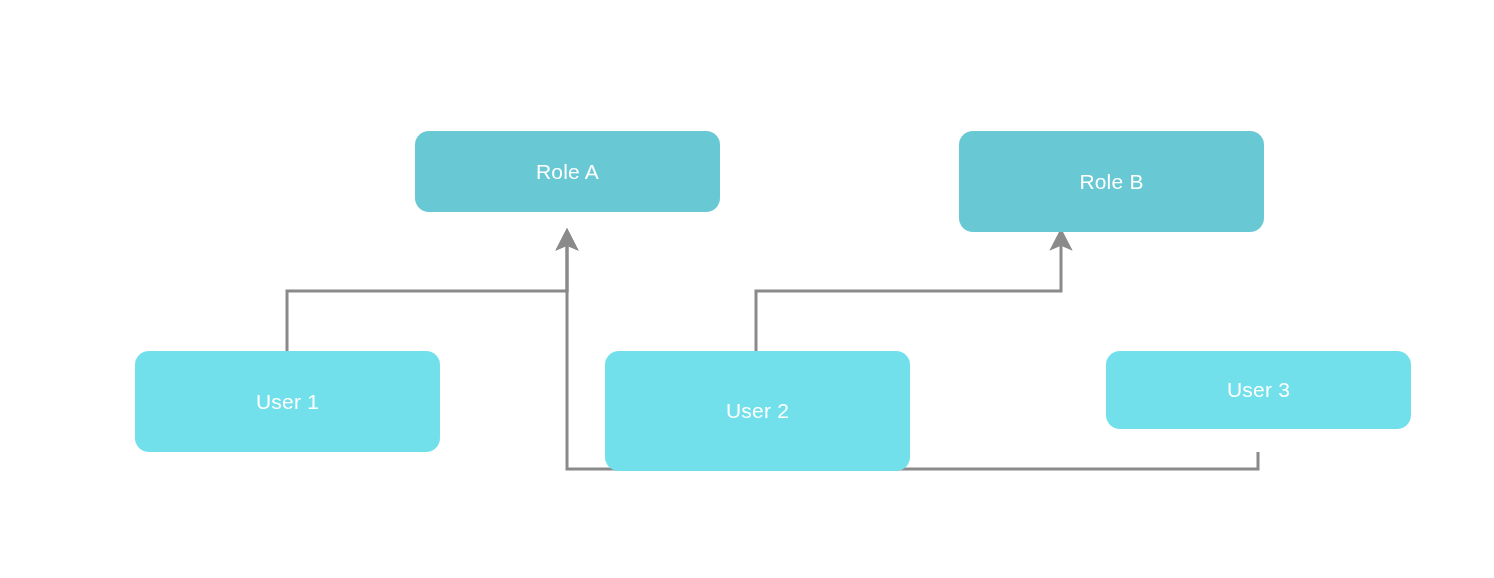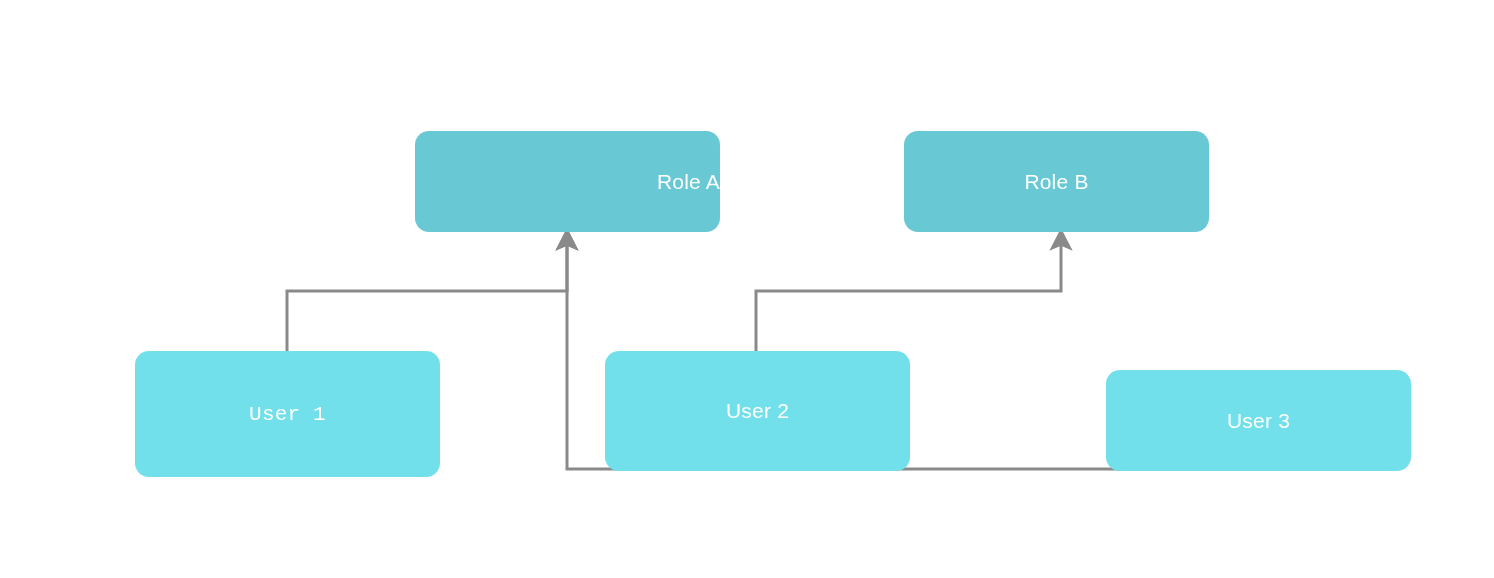--- a/index.html
+++ b/index.html
@@ -61,33 +61,33 @@
       </marker>
     </defs>
 
     <polyline fill="none" stroke="#8a8a8a" stroke-width="3" stroke-linecap="butt" stroke-linejoin="miter" marker-end="url(#arrowhead)" points="287,351 287,291 567,291 567,240"></polyline>
 
     <polyline fill="none" stroke="#8a8a8a" stroke-width="3" stroke-linecap="butt" stroke-linejoin="miter" marker-end="url(#arrowhead)" points="756,351 756,291 1061,291 1061,240"></polyline>
 
     <polyline fill="none" stroke="#8a8a8a" stroke-width="3" stroke-linecap="butt" stroke-linejoin="miter" marker-end="url(#arrowhead)" points="1258,452 1258,469 567,469 567,240"></polyline>
   </svg>
 
-  <div class="node node-role" style="left:415px; top:131px; width:305px; height:101px;justify-content:flex-end;">
+  <div class="node node-role" style="left:415px; top:131px; width:305px; height:81px;">
     <span class="node-label">Role A</span>
   </div>
 
-  <div class="node node-role" style="left:904px; top:131px; width:305px; height:101px;">
+  <div class="node node-role" style="left:959px; top:131px; width:305px; height:101px;">
     <span class="node-label">Role B</span>
   </div>
 
-  <div class="node node-user" style="left:135px; top:351px; width:305px; height:126px;font-family:Liberation Mono, monospace;">
+  <div class="node node-user" style="left:135px; top:351px; width:305px; height:101px;">
     <span class="node-label">User 1</span>
   </div>
 
   <div class="node node-user" style="left:605px; top:351px; width:305px; height:120px;">
     <span class="node-label">User 2</span>
   </div>
 
-  <div class="node node-user" style="left:1106px; top:370px; width:305px; height:101px;text-align:center;">
+  <div class="node node-user" style="left:1106px; top:351px; width:305px; height:78px;text-align:center;">
     <span class="node-label">User 3</span>
   </div>
 
 </div>
 
 </body></html>

